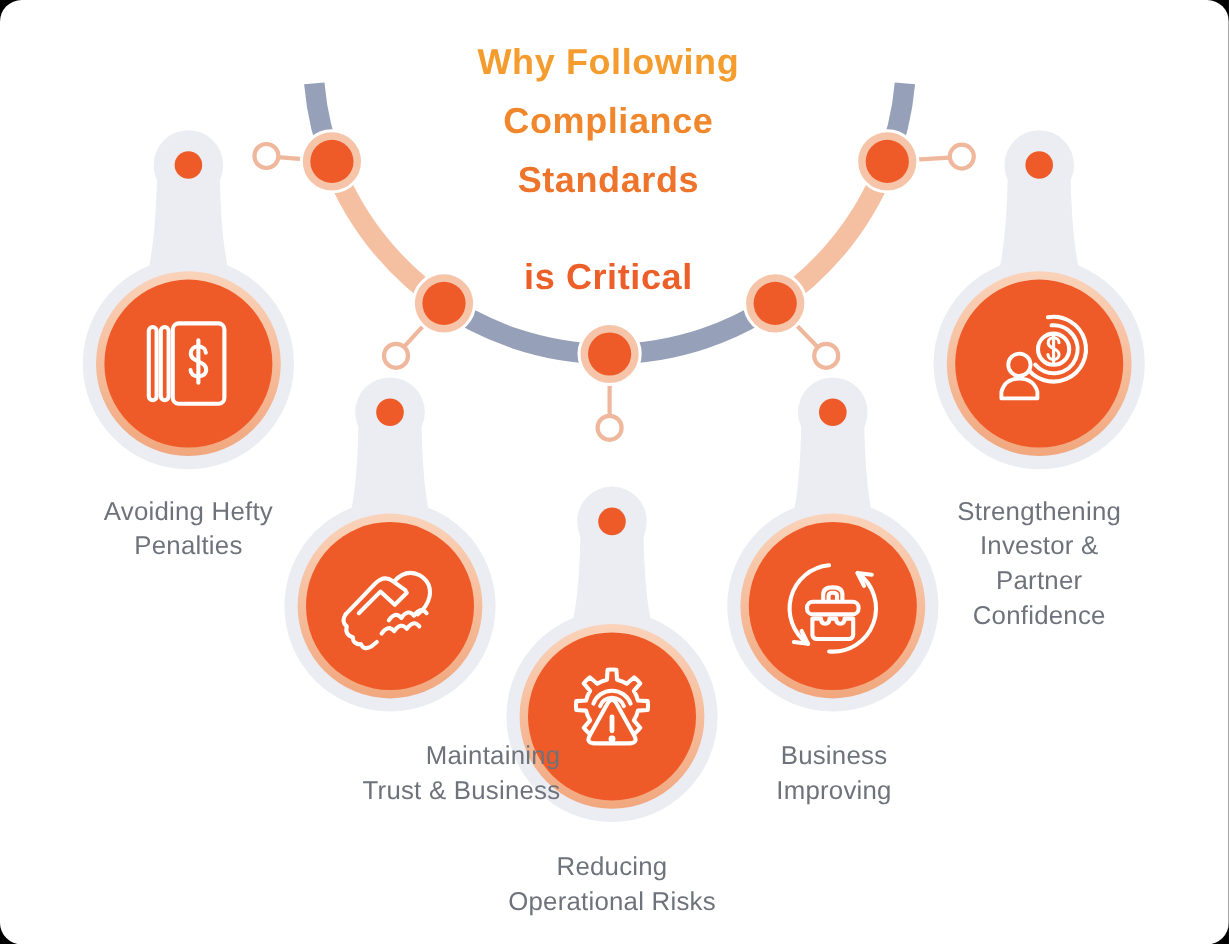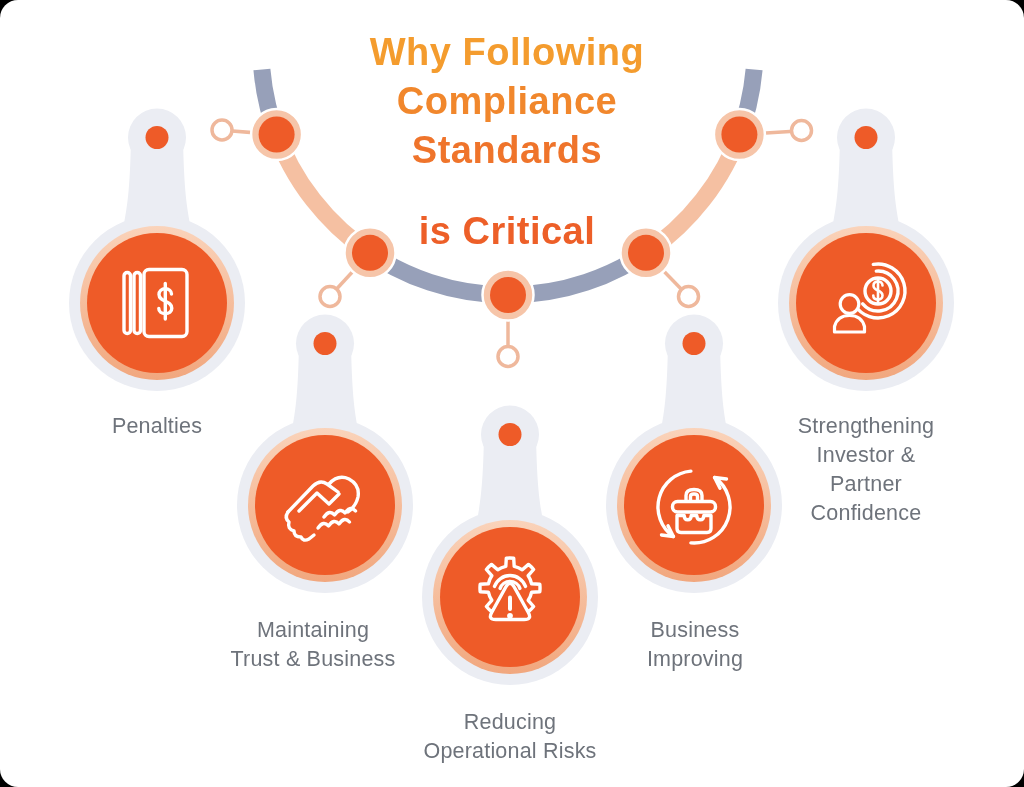--- a/index.html
+++ b/index.html
@@ -18,35 +18,35 @@
   .hollow{fill:#fff;stroke:var(--peach_line,#EFB89C);stroke-width:3.5px;}
   .nodeRing{fill:var(--node_peach,#F6C5A9);stroke:#fff;stroke-width:2.5px;}
   .core{fill:var(--orange,#EE5B28);}
   .ring{fill:url(#ringGrad);}
   .ic{fill:none;stroke:#fff;stroke-width:3.4px;stroke-linecap:round;stroke-linejoin:round;}
   .icf{fill:var(--orange,#EE5B28);stroke:#fff;stroke-width:3.4px;stroke-linecap:round;stroke-linejoin:round;}
   .icthin{fill:none;stroke:#fff;stroke-width:2.6px;stroke-linecap:round;stroke-linejoin:round;}
   
   .title{
     position:absolute;left:262px;top:28px;width:490px;text-align:center;
-    font-weight:bold;font-size:38px;line-height:49px;letter-spacing:.5px;
+    font-weight:bold;font-size:30px;line-height:49px;letter-spacing:.5px;
   }
   .title span{display:block;}
   .title .l0{color:var(--title_c0,#F49C2E);}
   .title .l1{color:var(--title_c1,#F1872C);}
   .title .l2{color:var(--title_c2,#EF742B);}
   .title .l3{color:var(--title_c3,#ED5F28);margin-top:32px;}
   
   .label{
     position:absolute;width:264px;text-align:center;
     color:var(--text_gray,#6E737B);font-size:21.5px;line-height:29px;
     font-weight:500;letter-spacing:.2px;
   }
   #label-1{left:25px;top:412px;}
-  #label-2{left:181px;top:616px;}
+  #label-2{left:203px;top:616px;text-align:right;}
   #label-3{left:378px;top:708px;}
   #label-4{left:563px;top:616px;}
   #label-5{left:734px;top:412px;}
 </style>
 </head>
 <body>
 
 <div class="stage">
 
   <svg class="art" width="1024" height="787" viewBox="0 0 1024 787">
@@ -197,20 +197,21 @@
   </svg>
 
   <div class="title">
     <span class="l0">Why Following</span>
     <span class="l1">Compliance</span>
     <span class="l2">Standards</span>
     <span class="l3">is Critical</span>
   </div>
 
   <div class="label" id="label-1">
+    <div>Avoiding Hefty</div>
     <div>Penalties</div>
   </div>
   <div class="label" id="label-2">
     <div>Maintaining</div>
     <div>Trust &amp; Business</div>
   </div>
   <div class="label" id="label-3">
     <div>Reducing</div>
     <div>Operational Risks</div>
   </div>

